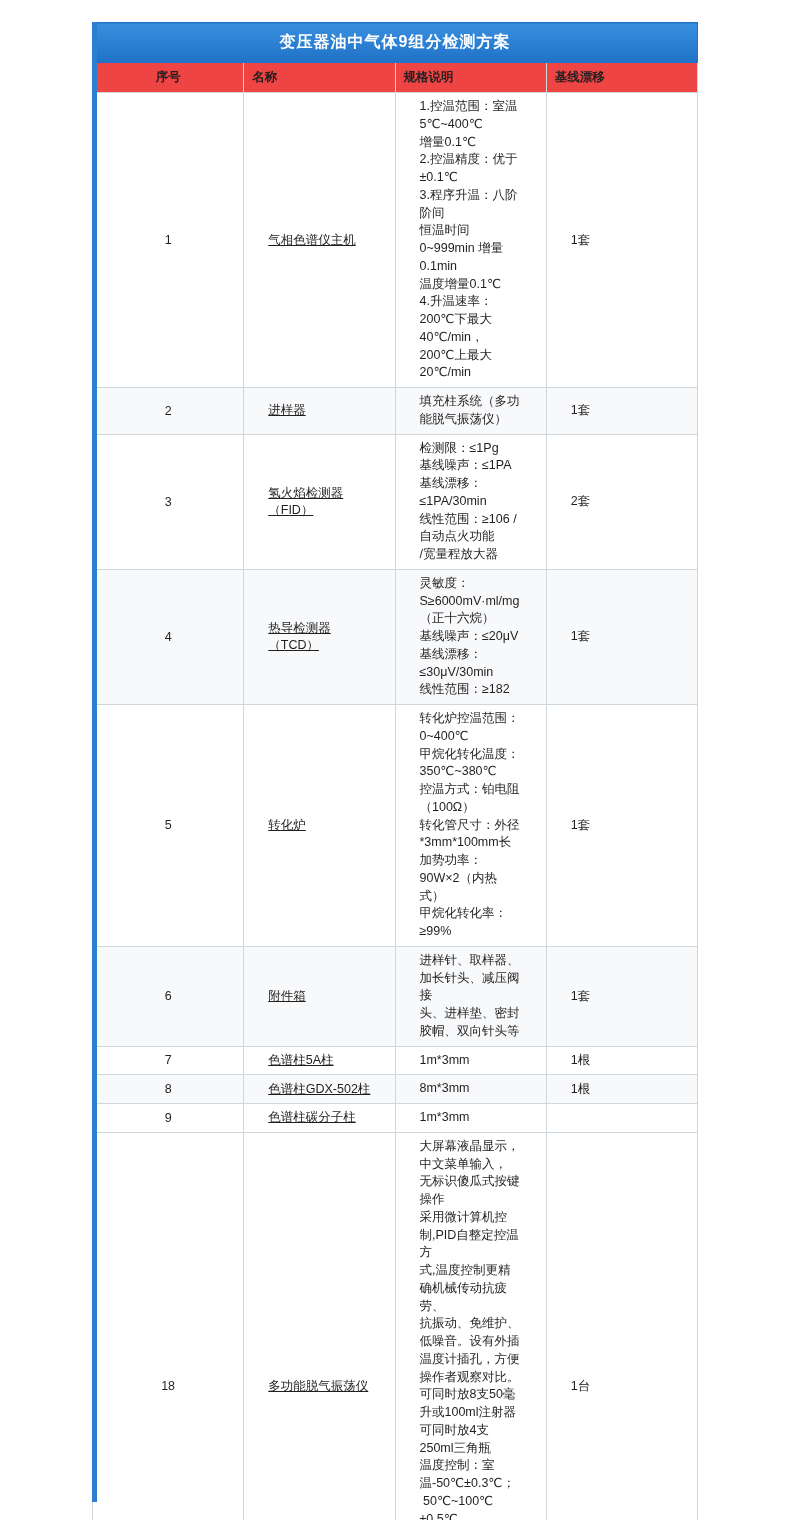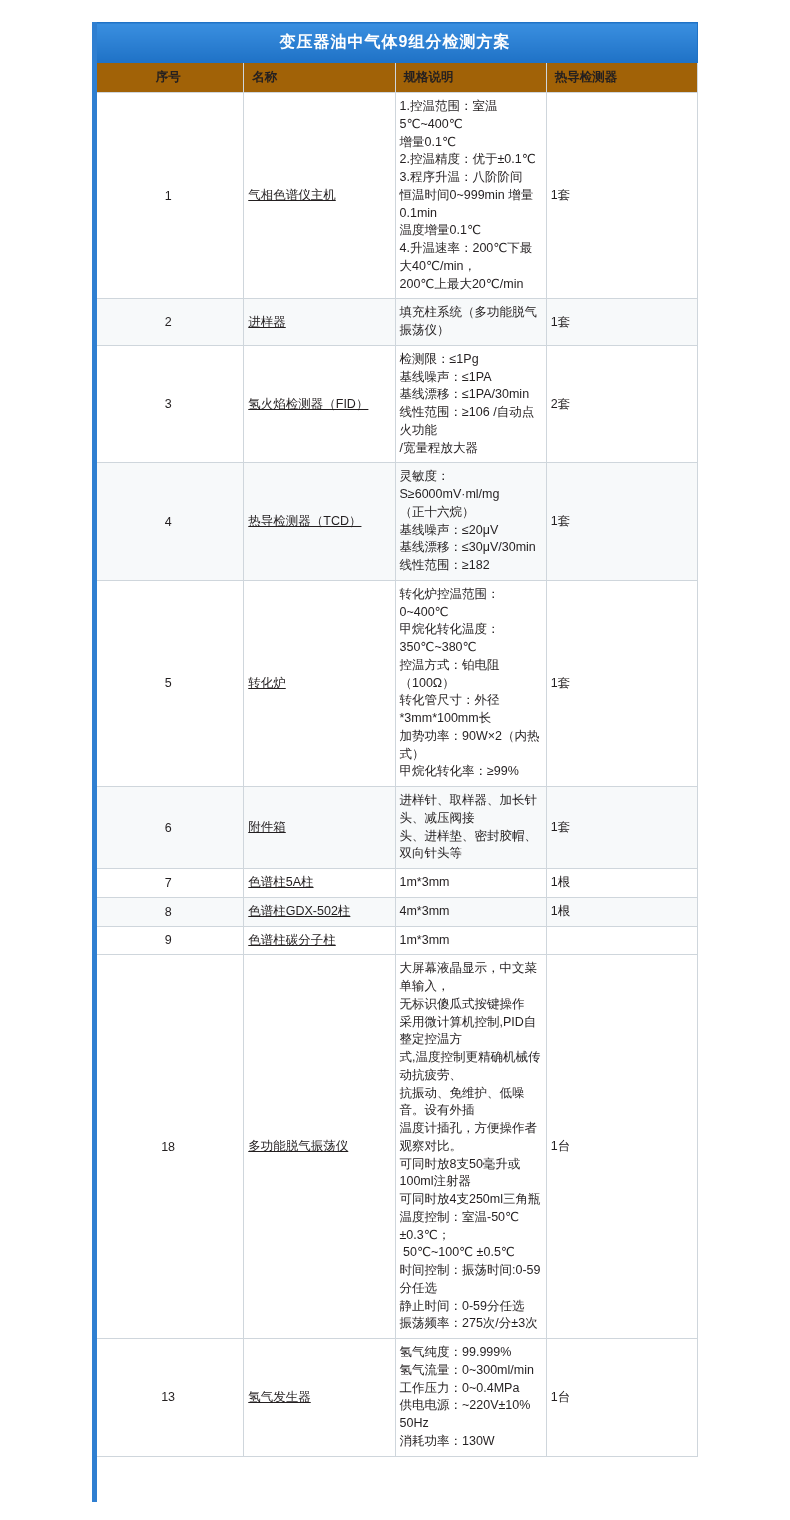--- a/index.html
+++ b/index.html
@@ -32,35 +32,35 @@
   }
   table.spec {
     width: 606px;
     border-collapse: collapse;
     table-layout: fixed;
     font-size: 12.5px;
   }
   table.spec td, table.spec th {
     border: 1px solid #cfd6dc;
     vertical-align: middle;
-    padding: 5px 4px;
+    padding: 5px 24px;
     box-sizing: border-box;
   }
   thead th.title-cell {
     background: linear-gradient(to bottom, #3a8fe0, #1f72c6);
     color: #ffffff;
     font-size: 16px;
     font-weight: bold;
     text-align: center;
     letter-spacing: 1px;
     padding: 9px 4px;
     border: 1px solid #1f72c6;
   }
   thead tr.head-row th {
-    background: #a16207;
+    background: #ef4444;
     font-weight: bold;
     font-size: 12.5px;
     text-align: left;
     padding: 6px 8px;
     color: #231f20;
   }
   thead tr.head-row th.c-idx {
     text-align: center;
   }
   td.c-idx {
@@ -95,21 +95,21 @@
 
   <table class="spec">
     <thead>
       <tr>
         <th class="title-cell" colspan="4">变压器油中气体9组分检测方案</th>
       </tr>
       <tr class="head-row">
         <th class="c-idx">序号</th>
         <th class="c-name">名称</th>
         <th class="c-spec">规格说明</th>
-        <th class="c-qty">热导检测器</th>
+        <th class="c-qty">基线漂移</th>
       </tr>
     </thead>
     <tbody>
         <tr>
           <td class="c-idx">1</td>
           <td class="c-name">气相色谱仪主机</td>
           <td class="c-spec">
             <span class="spec-line">1.控温范围：室温 5℃~400℃
 增量0.1℃
 2.控温精度：优于±0.1℃
@@ -180,21 +180,21 @@
           <td class="c-name">色谱柱5A柱</td>
           <td class="c-spec">
             <span class="spec-line">1m*3mm</span>
           </td>
           <td class="c-qty">1根</td>
         </tr>
         <tr class="row-alt">
           <td class="c-idx">8</td>
           <td class="c-name">色谱柱GDX-502柱</td>
           <td class="c-spec">
-            <span class="spec-line">4m*3mm</span>
+            <span class="spec-line">8m*3mm</span>
           </td>
           <td class="c-qty">1根</td>
         </tr>
         <tr>
           <td class="c-idx">9</td>
           <td class="c-name">色谱柱碳分子柱</td>
           <td class="c-spec">
             <span class="spec-line">1m*3mm</span>
           </td>
           <td class="c-qty"></td>

